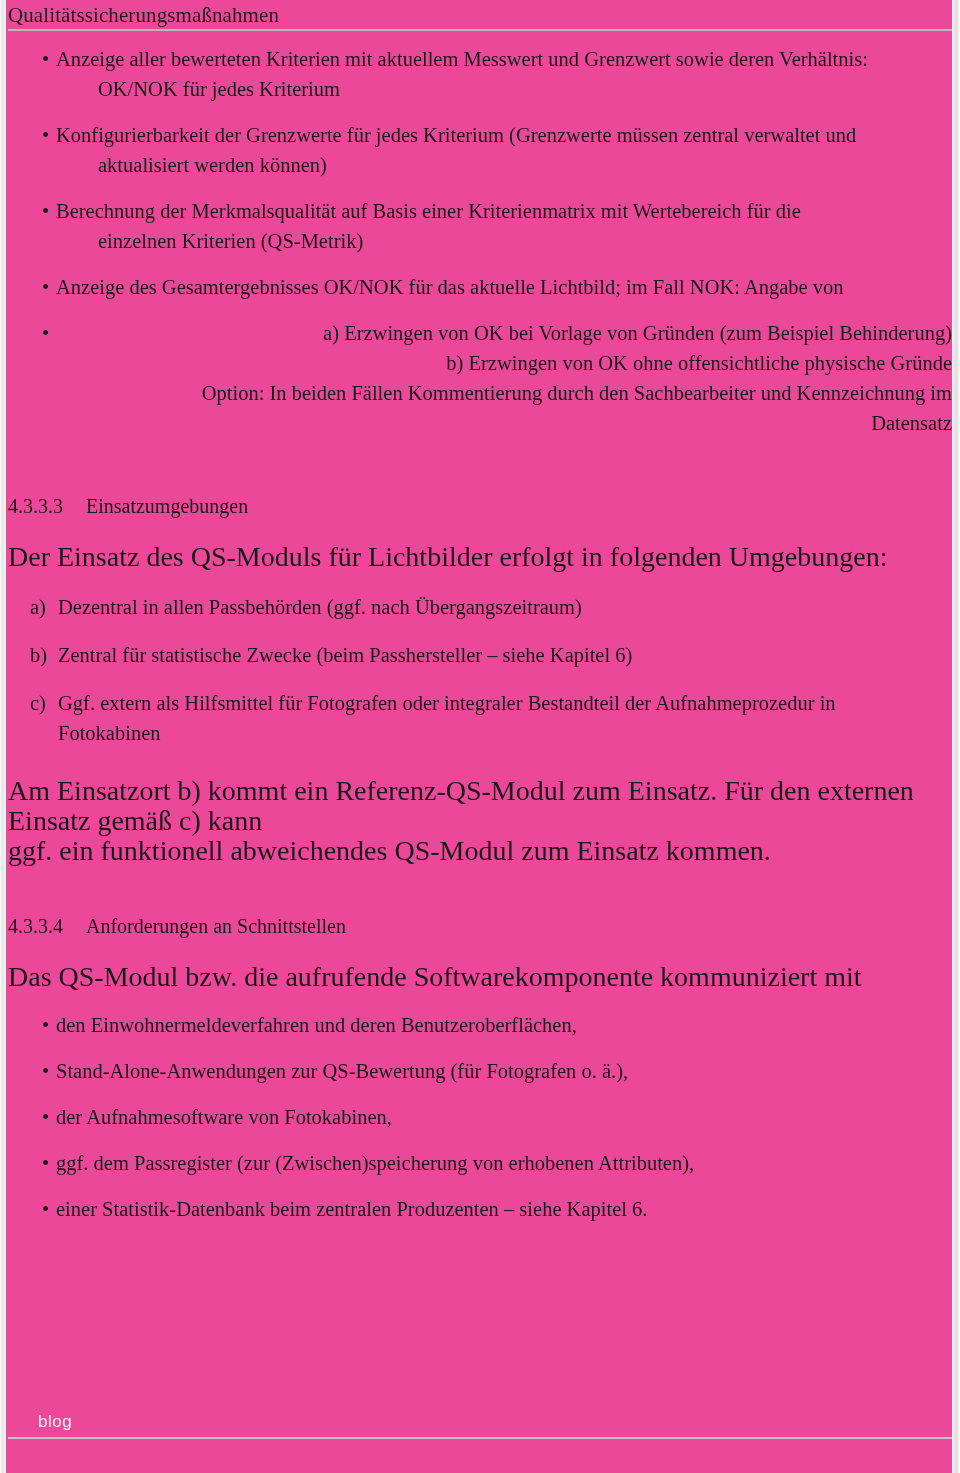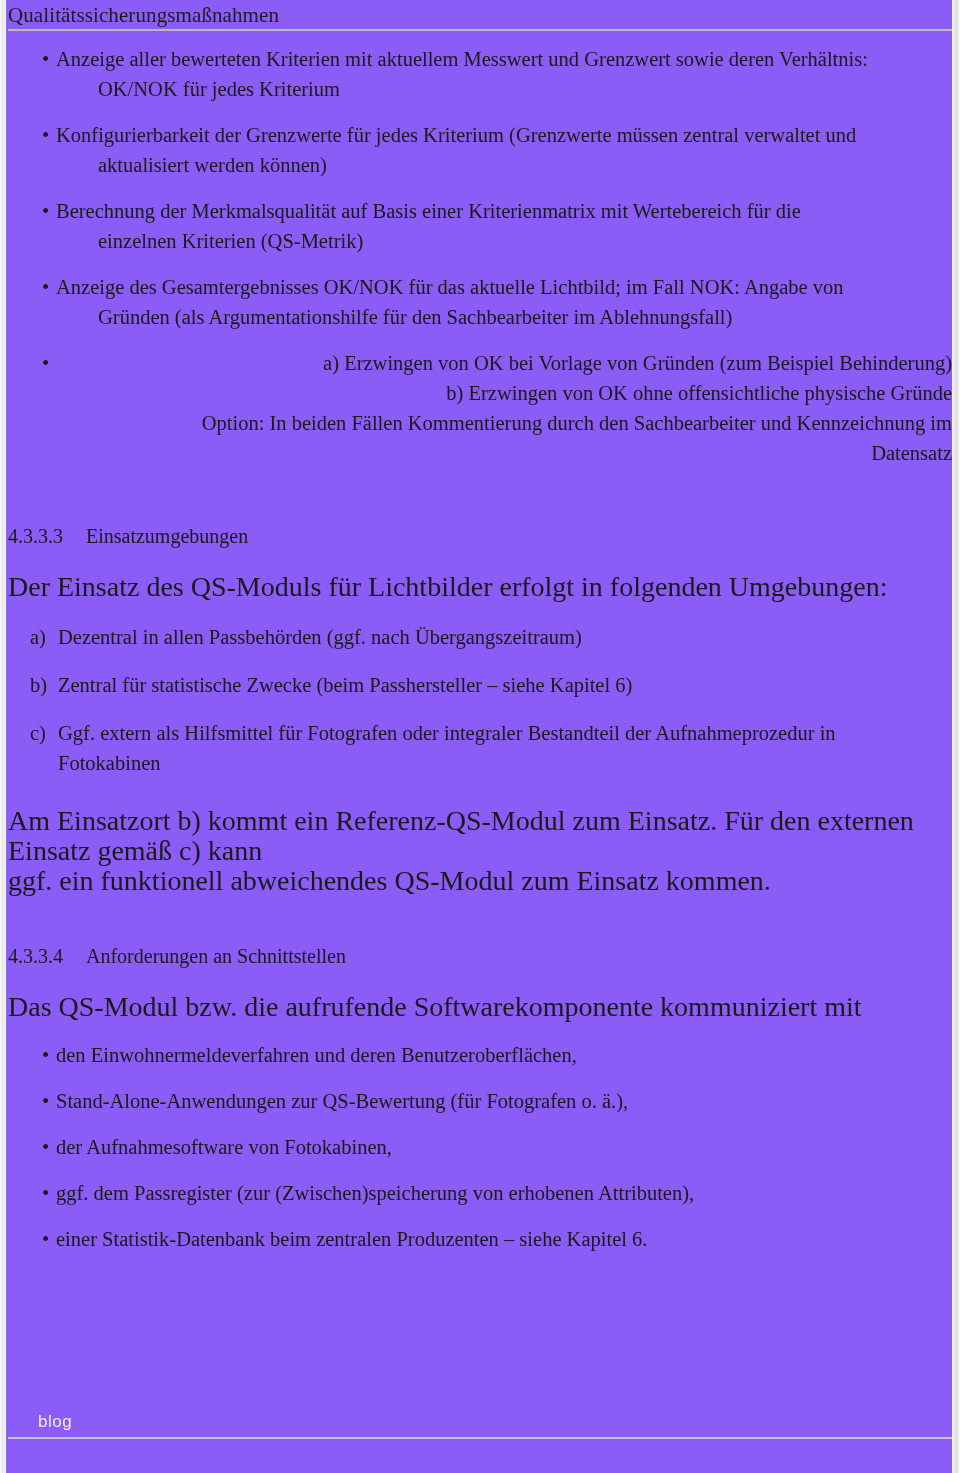--- a/index.html
+++ b/index.html
@@ -4,21 +4,21 @@
 <style>
   html, body {
     margin: 0;
     padding: 0;
     background: #ffffff;
   }
   .page {
     position: relative;
     width: 960px;
     height: 1473px;
-    background: #8b5cf6;
+    background: #ec4899;
     box-sizing: border-box;
     font-family: "Liberation Serif", "DejaVu Serif", serif;
     color: #1a1a1a;
     overflow: hidden;
   }
   
   .scan-edge-left {
     position: absolute;
     left: 0; top: 0;
     width: 6px; height: 100%;
@@ -202,21 +202,20 @@
         <span class="cont">aktualisiert werden können)</span>
       </li>
       <li class="bullet gap-lg">
         <span class="dot">•</span>
         <span class="line1">Berechnung der Merkmalsqualität auf Basis einer Kriterienmatrix mit Wertebereich für die</span>
         <span class="cont">einzelnen Kriterien (QS-Metrik)</span>
       </li>
       <li class="bullet gap-lg">
         <span class="dot">•</span>
         <span class="line1">Anzeige des Gesamtergebnisses OK/NOK für das aktuelle Lichtbild; im Fall NOK: Angabe von</span>
-        <span class="cont">Gründen (als Argumentationshilfe für den Sachbearbeiter im Ablehnungsfall)</span>
       </li>
 
       <li class="bullet">
         <span class="dot">•</span>
         <span class="sub">a) Erzwingen von OK bei Vorlage von Gründen (zum Beispiel Behinderung)</span>
         <span class="sub">b) Erzwingen von OK ohne offensichtliche physische Gründe</span>
         <span class="sub">Option: In beiden Fällen Kommentierung durch den Sachbearbeiter und Kennzeichnung im</span>
         <span class="sub">Datensatz</span>
       </li>
     </ul>

